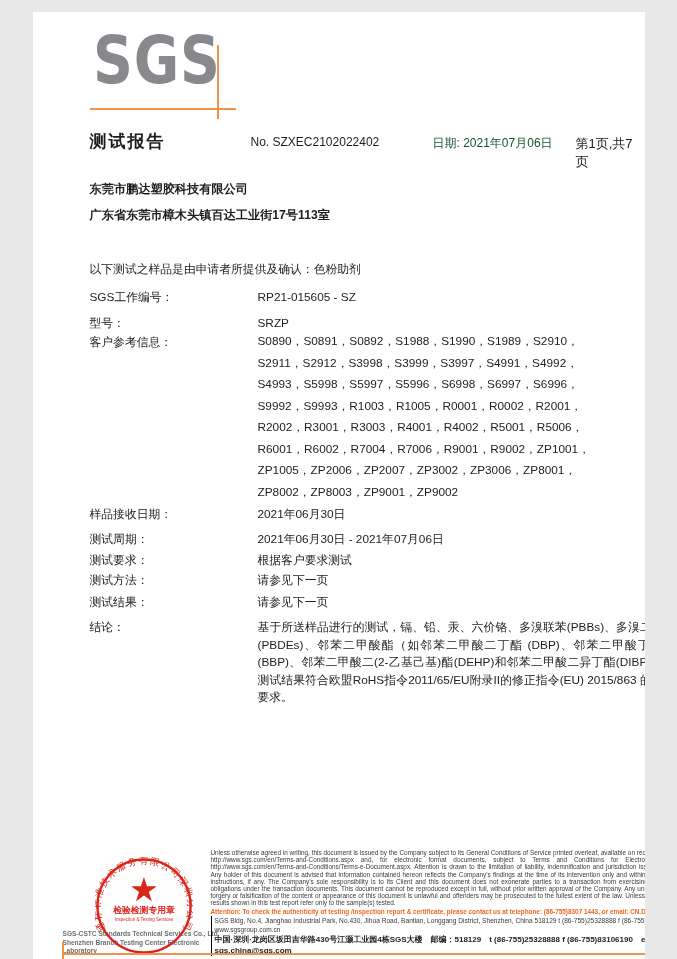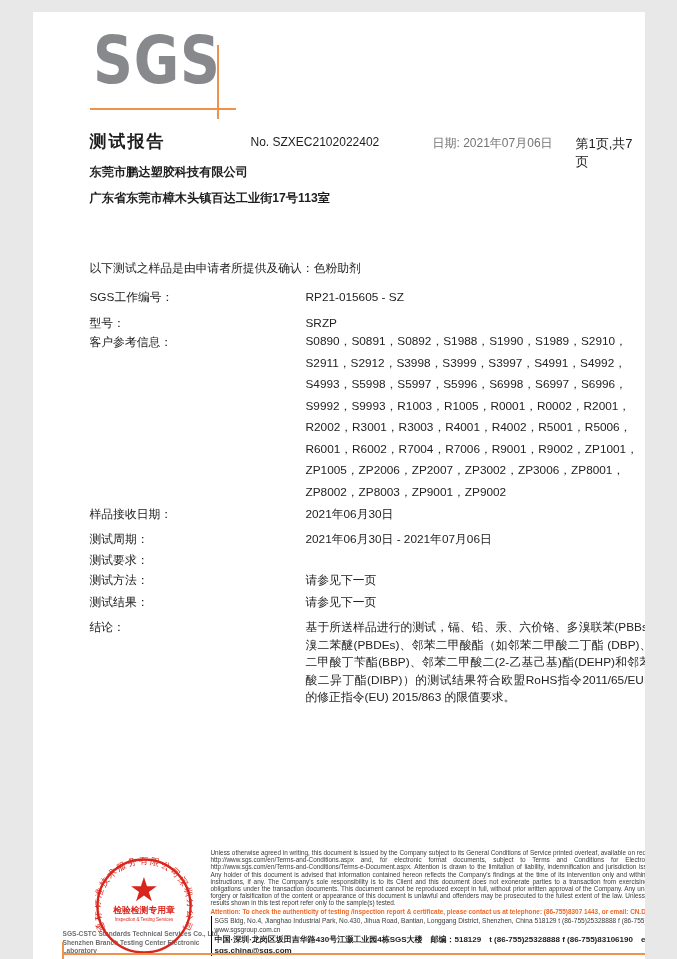--- a/index.html
+++ b/index.html
@@ -10,27 +10,27 @@
   
   .logo-sgs{
     position:absolute;left:60px;top:16px;font-size:66px;line-height:66px;font-weight:800;
     color:#87898c;letter-spacing:1px;transform:scaleX(0.84);transform-origin:left top;
     font-family:"DejaVu Sans","Liberation Sans",sans-serif;
   }
   .logo-hline{position:absolute;left:57px;top:96px;width:146px;height:2px;background:#f0924a;}
   .logo-vline{position:absolute;left:184px;top:33px;width:2px;height:74px;background:#f0924a;}
   .doc-title{position:absolute;left:57px;top:118px;font-size:17px;font-weight:700;letter-spacing:2px;color:#1d1d1d;}
   .hdr-no{position:absolute;left:218px;top:123px;font-size:12px;color:#1d1d1d;}
-  .hdr-date{position:absolute;left:400px;top:123px;font-size:12px;color:#737373;}
+  .hdr-date{position:absolute;left:400px;top:123px;font-size:12px;color:#14532d;}
   .hdr-pages{position:absolute;left:543px;top:123px;font-size:13px;color:#1d1d1d;}
-  .applicant{position:absolute;left:57px;top:147px;font-size:12.2px;font-weight:700;line-height:26px;color:#1d1d1d;}
+  .applicant{position:absolute;left:57px;top:164px;font-size:12.2px;font-weight:700;line-height:26px;color:#1d1d1d;}
   
   .main{position:absolute;left:57px;top:249px;width:586px;font-size:11.8px;color:#222;}
-  .intro{line-height:16px;margin-bottom:12px;font-family:Liberation Mono, monospace;}
-  .row{display:flex;line-height:16px;gap:48px;}
+  .intro{line-height:16px;margin-bottom:12px;}
+  .row{display:flex;line-height:16px;}
   .lbl{width:168px;flex:none;}
   .val{flex:1;}
   .mb10{margin-bottom:10px}.mb3{margin-bottom:3px}.mb9{margin-bottom:9px}
   .mb5{margin-bottom:5px}.mb4{margin-bottom:4px}.mb6{margin-bottom:6px}
   .refs .ref-line{line-height:21.5px;}
   .refs{margin-top:-3px;}
   .conclusion-text{line-height:17.5px;text-align:justify;}
   
   .stamp-names{position:absolute;left:30px;top:918px;width:170px;font-size:6.6px;line-height:8.5px;font-weight:700;color:#6d6e71;}
   .stamp{position:absolute;left:62px;top:845px;width:98px;height:98px;pointer-events:none;}
@@ -92,20 +92,21 @@
     <div class="row mb9">
       <span class="lbl">样品接收日期：</span>
       <span class="val">2021年06月30日</span>
     </div>
     <div class="row mb5">
       <span class="lbl">测试周期：</span>
       <span class="val">2021年06月30日 - 2021年07月06日</span>
     </div>
     <div class="row mb4">
       <span class="lbl">测试要求：</span>
+      <span class="val">根据客户要求测试</span>
     </div>
     <div class="row mb6">
       <span class="lbl">测试方法：</span>
       <span class="val">请参见下一页</span>
     </div>
     <div class="row mb9">
       <span class="lbl">测试结果：</span>
       <span class="val">请参见下一页</span>
     </div>
 

